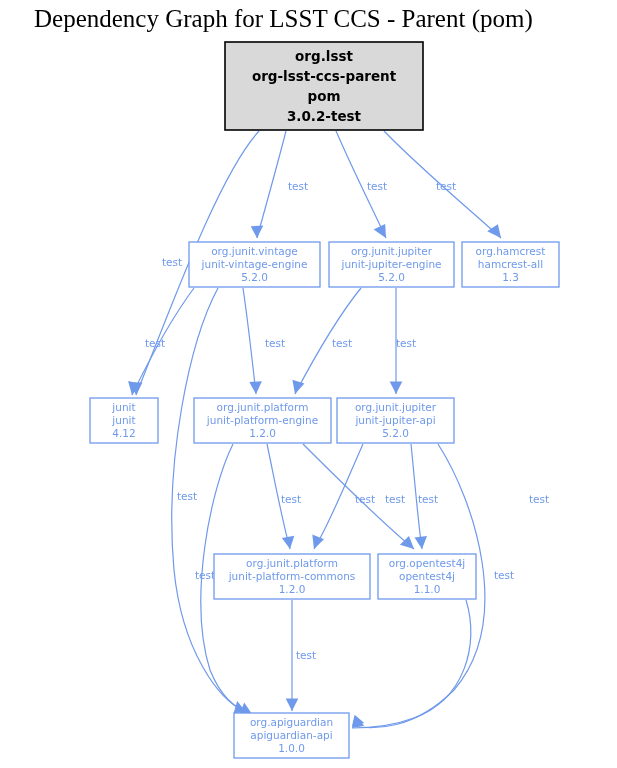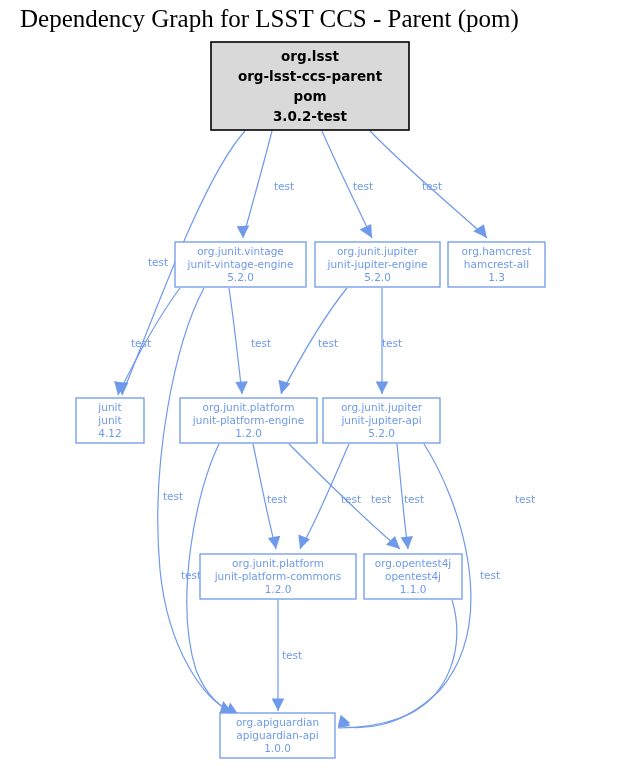--- a/index.html
+++ b/index.html
@@ -2,21 +2,21 @@
 <html><head>
 <meta charset="utf-8">
 <style>
   html,body{margin:0;padding:0;}
   body{
     width:617px;height:768px;
     background:#ffffff;
     font-family:"Liberation Sans", sans-serif;
     overflow:hidden;
   }
-  #graph-root{position:relative;width:598px;height:768px;}
+  #graph-root{position:relative;width:598px;height:768px;padding-left:14px;}
   .title-text{
     font-family:"Liberation Serif", serif;
     font-size:25px;
     fill:#000000;
   }
   .node-box{stroke-width:1.3px;}
   .node-root-box{fill:#d9d9d9;stroke:#000000;stroke-width:1.6px;}
   .node-dep-box{fill:#ffffff;stroke:#6f99eb;stroke-width:1.3px;}
   .node-root-text{
     font-family:"DejaVu Sans", sans-serif;

